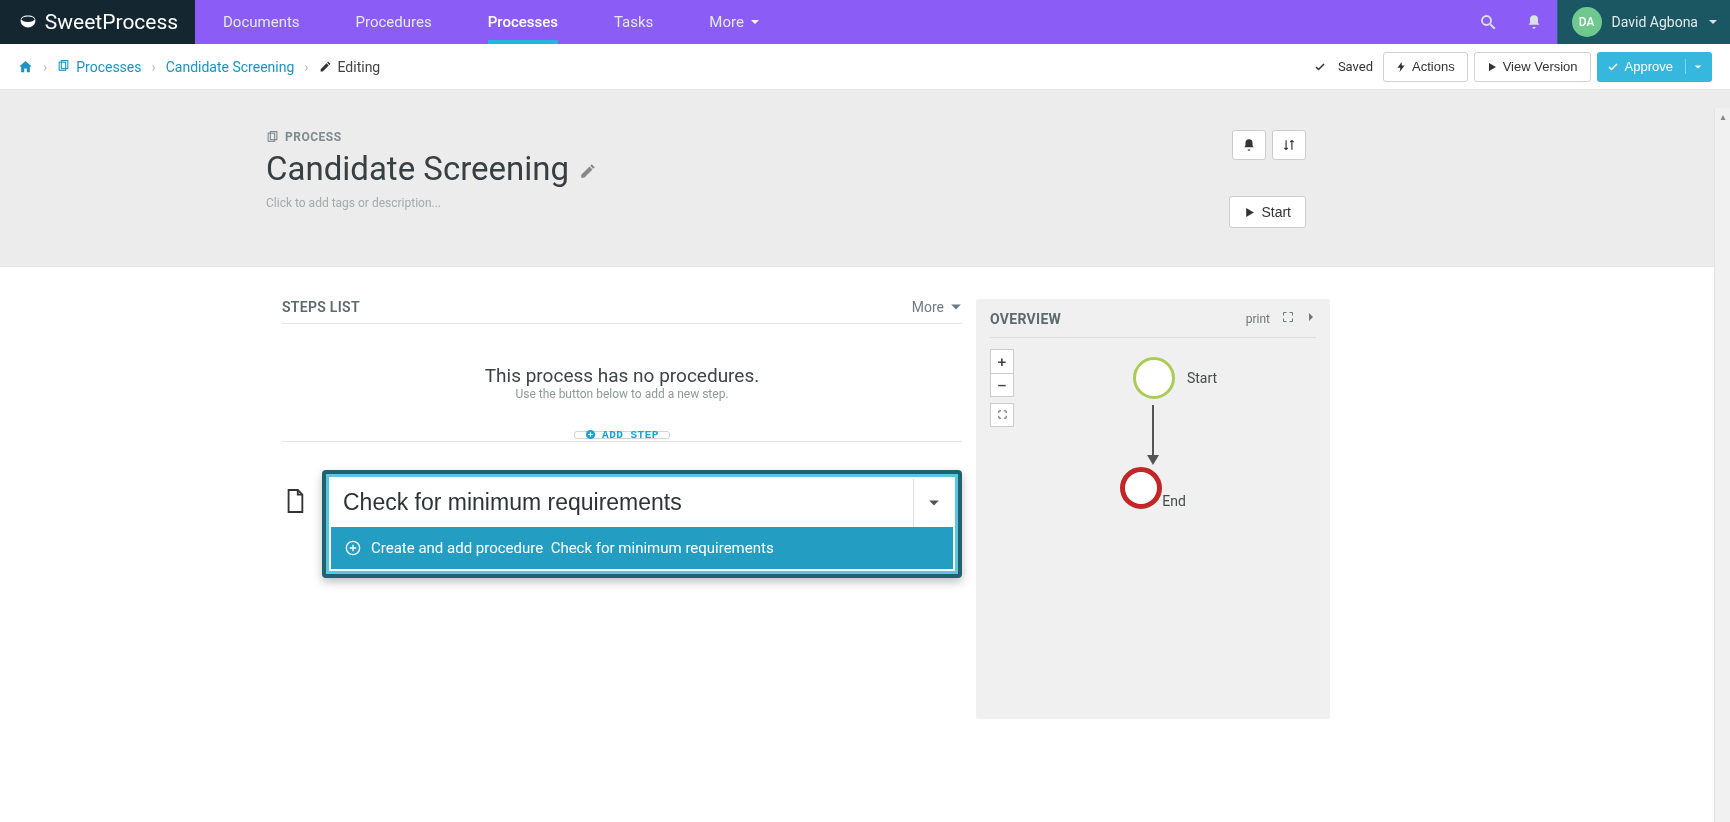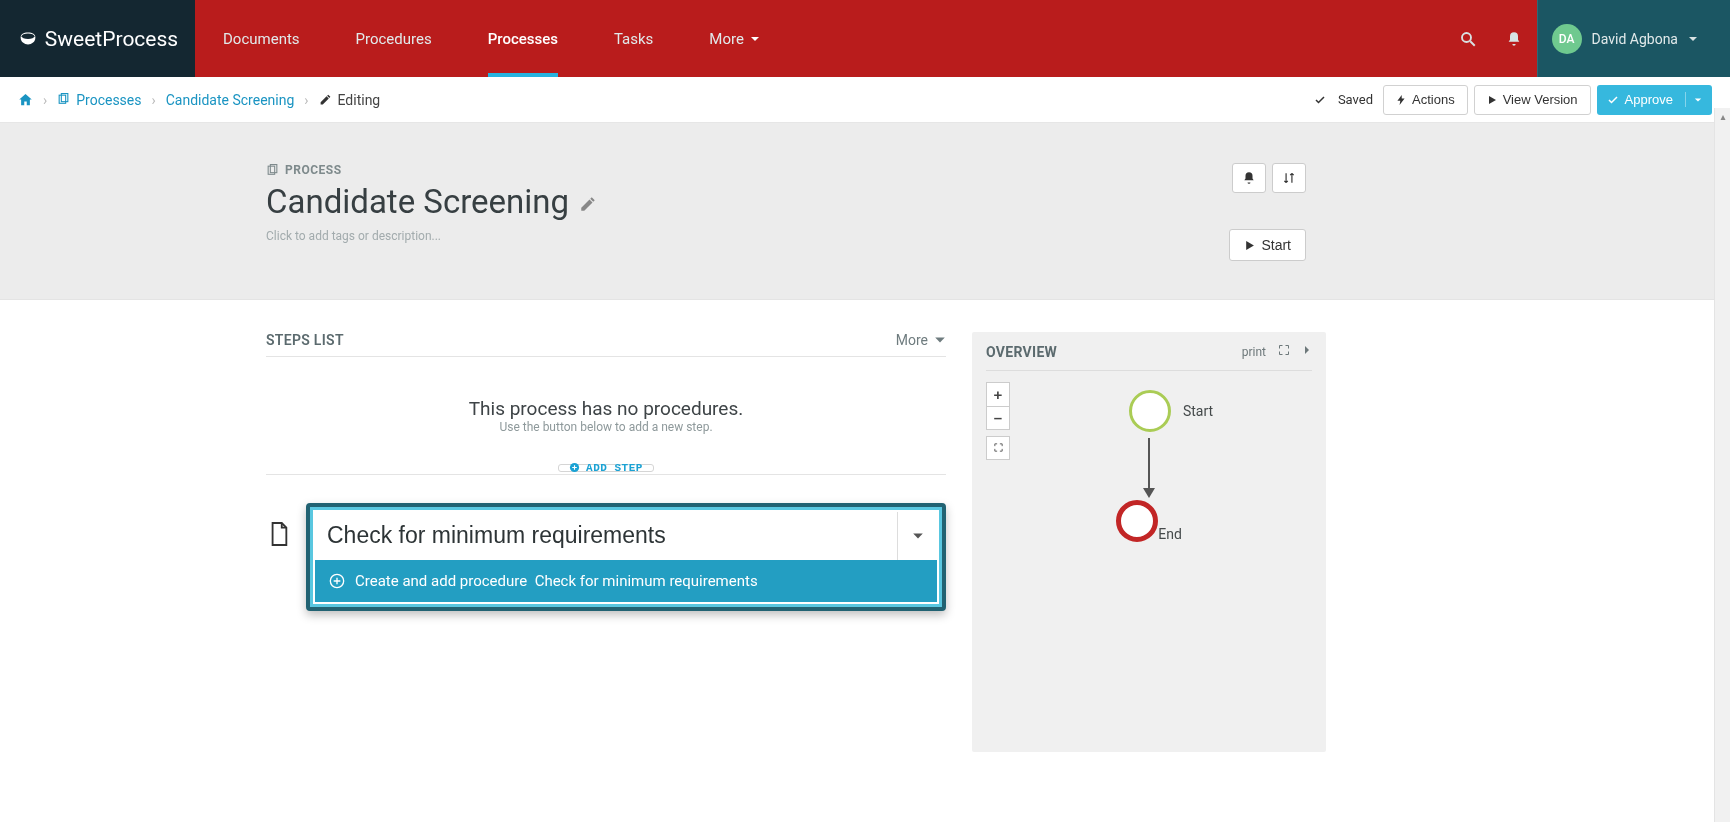--- a/index.html
+++ b/index.html
@@ -1,31 +1,31 @@
 <!DOCTYPE html>
 <html><head>
   <meta charset="utf-8">
   <style>
     * { margin: 0; padding: 0; box-sizing: border-box; }
     body { font-family: -apple-system, BlinkMacSystemFont, "Segoe UI", Roboto, "Helvetica Neue", Arial, sans-serif; font-size: 14px; color: #333; background: #fff; width: 1730px; height: 822px; overflow: hidden; position: relative; }
 
     
-    .topbar { background: #b91c1c; height: 77px; display: flex; align-items: stretch; color: #fff; }
+    .topbar { background: #8b5cf6; height: 44px; display: flex; align-items: stretch; color: #fff; }
     .logo-cell { width: 195px; background: #142731; display: flex; align-items: center; justify-content: center; }
     .logo { display: flex; align-items: center; gap: 6px; font-size: 21px; font-weight: 400; color: #fff; }
     .logo svg { width: 22px; height: 22px; }
     .logo .bold { font-weight: 400; }
     .nav { display: flex; align-items: stretch; }
     .nav-item { display: flex; align-items: center; padding: 0 28px; color: #e1e9ea; font-size: 15px; cursor: pointer; position: relative; }
     .nav-item.active { color: #fff; font-weight: 500; }
     .nav-item.active::after { content: ''; position: absolute; bottom: 0; left: 28px; right: 28px; height: 4px; background: #26b3df; }
     .nav-caret { margin-left: 6px; }
     .topbar-right { margin-left: auto; display: flex; align-items: stretch; }
     .topbar-icon { width: 46px; display: flex; align-items: center; justify-content: center; cursor: pointer; color: #d8e2e3; }
-    .user-cell { display: flex; align-items: center; gap: 10px; padding: 0 32px 0 14px; background: #1b5663; border-left: 1px solid #2a6975; cursor: pointer; color: #e1e9ea; font-size: 14px; }
+    .user-cell { display: flex; align-items: center; gap: 10px; padding: 0 12px 0 14px; background: #1b5663; border-left: 1px solid #2a6975; cursor: pointer; color: #e1e9ea; font-size: 14px; }
     .avatar { width: 30px; height: 30px; border-radius: 50%; background: #6fc98f; display: flex; align-items: center; justify-content: center; font-size: 12px; color: #fff; font-weight: 500; }
 
     
     .subbar { height: 46px; background: #fff; border-bottom: 1px solid #e6e6e6; display: flex; align-items: center; padding: 0 18px; justify-content: space-between; }
     .crumbs { display: flex; align-items: center; gap: 10px; font-size: 14px; }
     .crumb-link { color: #1a94c2; cursor: pointer; display: inline-flex; align-items: center; gap: 6px; }
     .crumb-sep { color: #bbb; }
     .crumb-now { color: #444; display: inline-flex; align-items: center; gap: 6px; }
     .subbar-actions { display: flex; align-items: center; gap: 6px; }
     .saved-text { color: #333; font-size: 13px; display: inline-flex; align-items: center; gap: 12px; margin-right: 4px; }
@@ -40,21 +40,21 @@
     .proc-label { color: #7e8a8c; font-size: 12px; font-weight: 700; letter-spacing: 0.5px; display: inline-flex; align-items: center; gap: 6px; }
     .proc-title { font-size: 33px; color: #373f42; font-weight: 400; margin-top: 2px; display: flex; align-items: center; gap: 10px; }
     .proc-title .edit-ic { color: #888; cursor: pointer; }
     .proc-desc { color: #a2abad; font-size: 12px; margin-top: 8px; cursor: pointer; }
     .header-right-controls { position: absolute; right: 0; top: 0; display: flex; gap: 6px; }
     .sqbtn { width: 34px; height: 30px; border: 1px solid #ccc; background: #fff; border-radius: 3px; cursor: pointer; display: inline-flex; align-items: center; justify-content: center; color: #333; }
     .start-row { position: absolute; right: 0; top: 66px; }
     .start-btn { height: 32px; border: 1px solid #ccc; background: #fff; border-radius: 3px; padding: 0 14px; font-size: 14px; color: #333; cursor: pointer; display: inline-flex; align-items: center; gap: 6px; }
 
     
-    .main { display: flex; padding: 32px 0 0 0; gap: 12px; }
+    .main { display: flex; padding: 32px 0 0 16px; }
     .steps-col { width: 680px; margin-left: 266px; }
     .steps-head { display: flex; align-items: center; justify-content: space-between; border-bottom: 1px solid #e4e4e4; padding-bottom: 8px; }
     .steps-head-title { font-size: 14px; color: #5b6a6e; font-weight: 600; letter-spacing: 0.3px; }
     .steps-head-more { color: #6f7c7f; font-size: 14px; cursor: pointer; display: inline-flex; align-items: center; gap: 6px; }
     .empty-msg { text-align: center; margin-top: 40px; }
     .empty-msg-title { font-size: 19px; color: #3e4447; }
     .empty-msg-sub { font-size: 12px; color: #8e999b; margin-top: 0; }
     .addstep-row { position: relative; margin-top: 40px; border-top: 1px solid #e4e4e4; height: 1px; display: flex; justify-content: center; }
     .addstep-pill { position: relative; top: -11px; background: #fff; border: 1px solid #d5d5d5; border-radius: 3px; font-size: 11px; font-weight: 700; color: #1aa2d4; letter-spacing: 0.5px; padding: 3px 10px; cursor: pointer; display: inline-flex; align-items: center; gap: 6px; font-family: Liberation Mono, monospace; }
 

